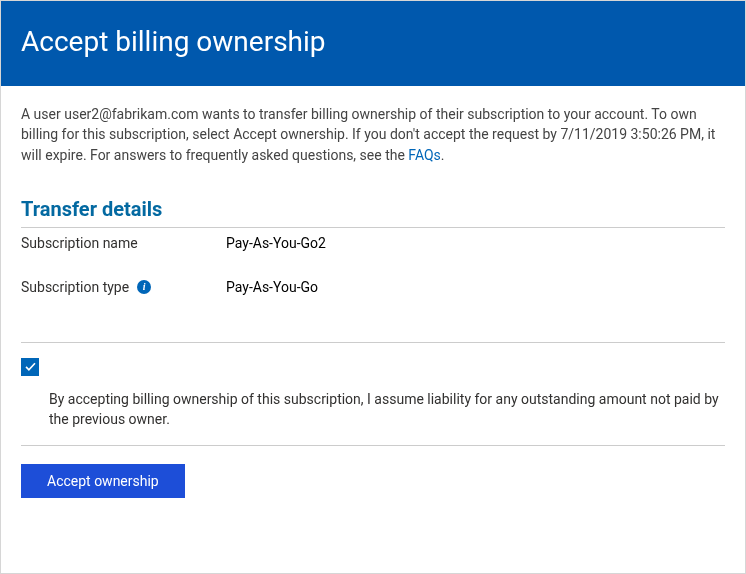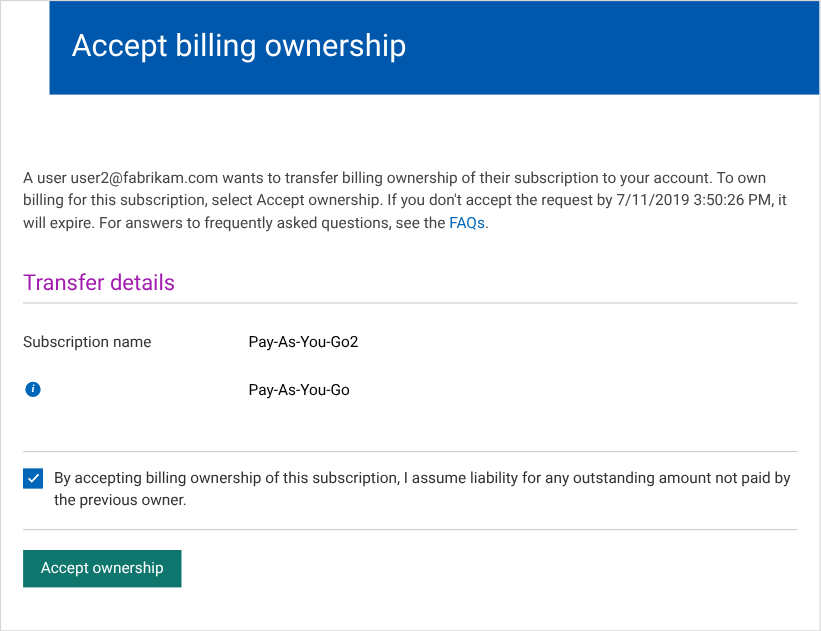--- a/index.html
+++ b/index.html
@@ -10,47 +10,45 @@
     background: #fff;
     width: 746px;
     height: 574px;
     overflow: hidden;
     border: 1px solid #d6d6d6;
   }
   .header {
     background: #0058ad;
     color: #fff;
     padding: 24px 20px 28px 20px;
-    margin-left: 44px;
   }
   .header h1 {
     font-size: 28px;
     font-weight: 400;
   }
   .content {
     padding: 18px 20px 20px 20px;
   }
   .intro {
     color: #444;
     line-height: 1.45;
     font-size: 14px;
     margin-bottom: 32px;
-    margin-top: 48px;
   }
   .intro a {
     color: #0066b8;
     text-decoration: none;
   }
   .section-title {
     font-size: 20px;
-    font-weight: 400;
-    color: #a21caf;
+    font-weight: 700;
+    color: #0369a1;
     padding-bottom: 6px;
     border-bottom: 1px solid #ccc;
-    margin-bottom: 20px;
+    margin-bottom: 0;
   }
   .details-table {
     width: 100%;
     margin-bottom: 40px;
   }
   .details-row {
     display: flex;
     align-items: flex-start;
     padding: 7px 0;
     text-align: right;
@@ -109,29 +107,30 @@
     width: 13px;
     height: 13px;
     stroke: #fff;
     stroke-width: 2;
     fill: none;
   }
   .consent-text {
     color: #323130;
     line-height: 1.45;
     font-size: 14px;
+    margin-top: 32px;
   }
   .footer {
     padding-top: 18px;
   }
   .btn-primary {
-    background: #0f766e;
+    background: #1d4ed8;
     color: #fff;
     border: none;
-    padding: 9px 16px;
+    padding: 9px 26px;
     font-size: 14px;
     font-family: inherit;
     cursor: pointer;
   }
 </style>
 </head>
 <body>
 
 <div class="header">
   <h1>Accept billing ownership</h1>
@@ -147,20 +146,21 @@
 
   <div class="details-table">
     <div class="details-row">
       <div class="details-label">Subscription name</div>
       <div class="details-value">Pay-As-You-Go2</div>
     </div>
     <div class="details-row">
     </div>
     <div class="details-row">
       <div class="details-label">
+        <span>Subscription type</span>
         <span class="info-icon">i</span>
       </div>
       <div class="details-value">Pay-As-You-Go</div>
     </div>
   </div>
 
   <hr class="divider">
 
   <div class="consent">
     <div class="checkbox" role="checkbox" aria-checked="true">

